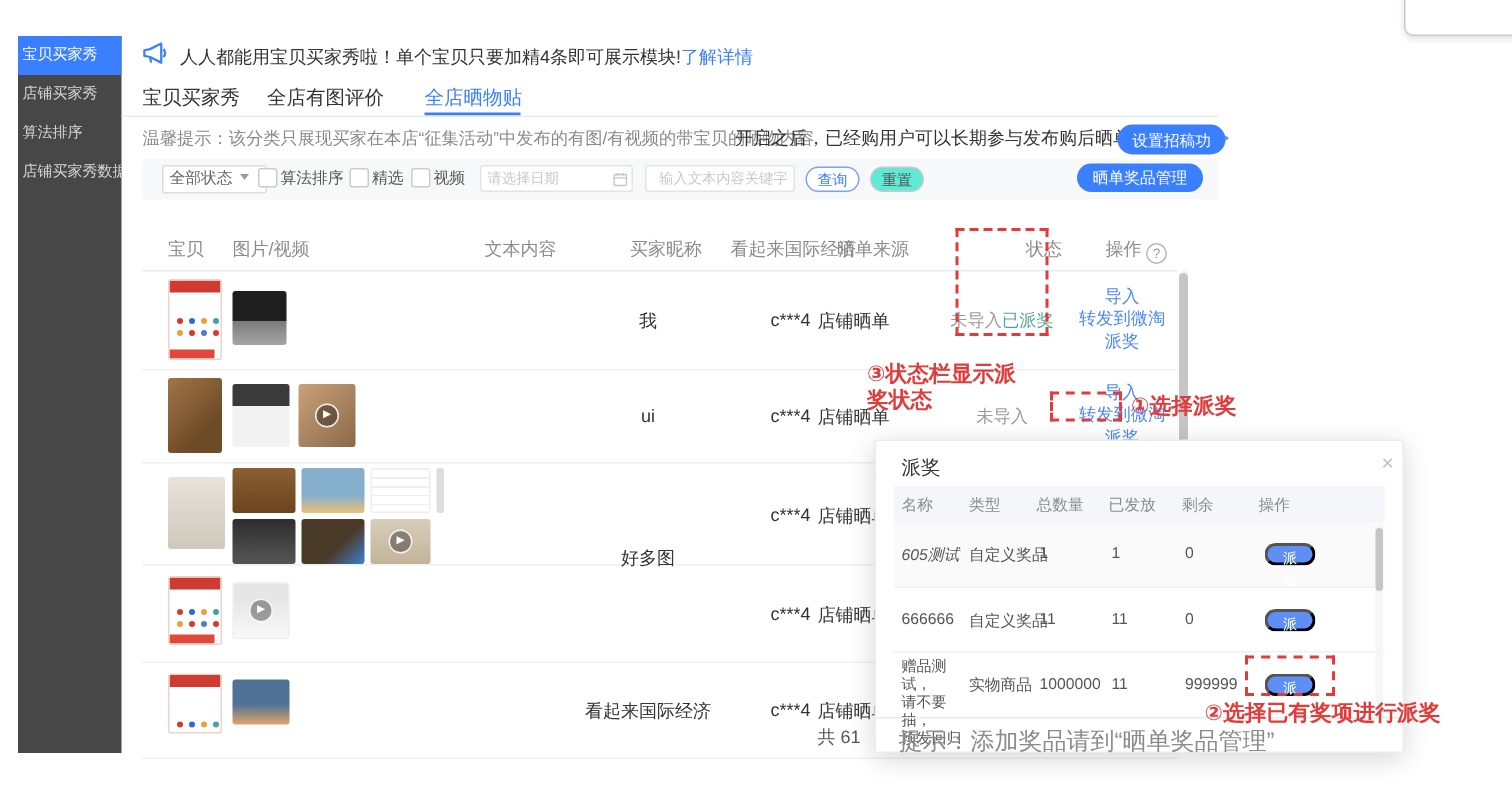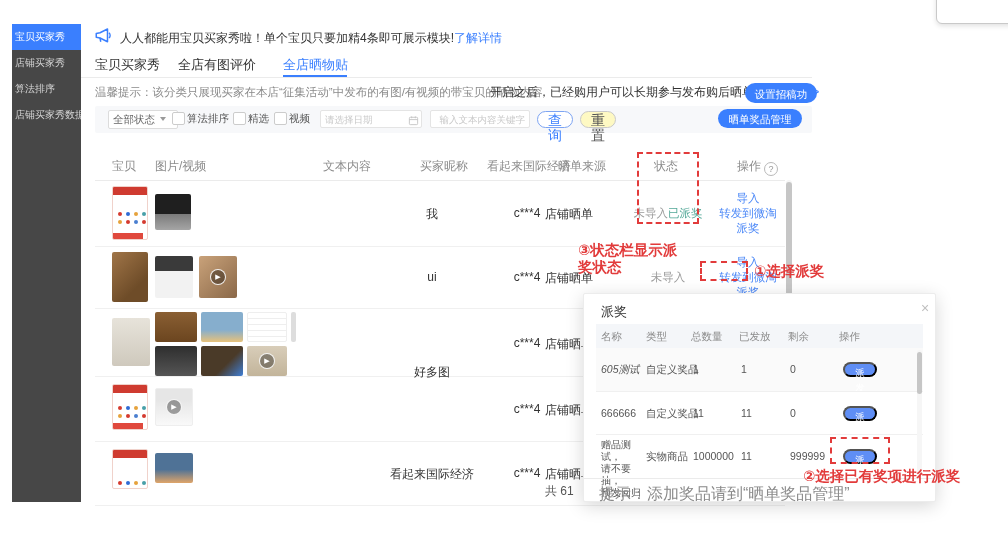--- a/index.html
+++ b/index.html
@@ -18,23 +18,23 @@
   .tab-underline{height:2px;background:#3a7ffe;}
   .divider{height:1px;background:#ebebeb;}
   
   .filterbar{background:#f7f8fa;border-radius:2px;}
   .selectbox{background:#fff;border:1px solid #dcdcdc;border-radius:2px;font-size:10.5px;color:#666;line-height:17px;padding:0 4px;cursor:pointer;}
   .chev{display:inline-block;width:0;height:0;border-left:3.5px solid transparent;border-right:3.5px solid transparent;border-top:4px solid #9a9a9a;margin-left:5px;vertical-align:2px;}
   .cb{width:11px;height:11px;background:#fff;border:1px solid #ccc;border-radius:2px;cursor:pointer;}
   .cb-label{font-size:10.5px;color:#555;}
   .inp{box-sizing:border-box;border:1px solid #e4e4e4;border-radius:2px;font-size:9.5px;color:#666;background:#fff;padding:0 4px;outline:none;}
   .inp::placeholder{color:#c9c9c9;}
-  .pill{border-radius:9px;font-size:14px;text-align:center;cursor:pointer;box-sizing:border-box;}
+  .pill{border-radius:9px;font-size:10px;text-align:center;cursor:pointer;box-sizing:border-box;}
   .pill-blue-outline{border:1px solid #7da4f2;color:#3a7ffe;background:#fff;}
-  .pill-gray-outline{border:1px solid #c9c9c9;color:#555;background:#fef9c3;}
+  .pill-gray-outline{border:1px solid #c9c9c9;color:#555;background:#5eead4;}
   .pill-solid{background:#3a7ffe;color:#fff;border:none;}
   
   .th{font-size:12px;color:#8c8c8c;}
   .trow{position:absolute;left:95px;width:690px;border-bottom:1px solid #f0f0f0;}
   .cell{position:absolute;font-size:12px;color:#333;}
   .c-text{left:282px;width:110px;text-align:center;}
   .c-buyer{left:402px;width:60px;text-align:center;}
   .c-source{left:450px;width:60px;}
   .c-status{left:535px;width:76px;text-align:center;font-size:11.5px;}
   .st-gray{color:#9b9b9b;}
@@ -143,21 +143,21 @@
   <button class="abs pill pill-blue-outline" style="left:537px;top:111px;width:36px;height:17px;line-height:15px;">查询</button>
   <button class="abs pill pill-gray-outline" style="left:580px;top:111px;width:36px;height:17px;line-height:15px;">重置</button>
   <button class="abs pill pill-solid" style="left:718px;top:109px;width:84px;height:19px;line-height:19px;border-radius:10px;font-size:10.5px;">晒单奖品管理</button>
 
   <div class="abs th" style="left:112px;top:158px;">宝贝</div>
   <div class="abs th" style="left:155px;top:158px;">图片/视频</div>
   <div class="abs th" style="left:323px;top:158px;">文本内容</div>
   <div class="abs th" style="left:420px;top:158px;">买家昵称</div>
   <div class="abs th" style="left:487px;top:158px;">看起来国际经济</div>
   <div class="abs th" style="left:558px;top:158px;">晒单来源</div>
-  <div class="abs th" style="left:654px;top:158px;">状态</div>
+  <div class="abs th" style="left:684px;top:158px;">状态</div>
   <div class="abs th" style="left:737px;top:158px;">
     <span>操作</span><span class="qicon">?</span>
   </div>
   <div class="abs divider" style="left:95px;top:180px;width:690px;"></div>
 
   <div class="trow" style="top:180px;height:66px;">
     <div class="img img-promo" style="left:17px;top:6px;width:36px;height:54px;">
         <div class="band"></div>
         <div class="dots"></div>
         <div class="band band2"></div>

